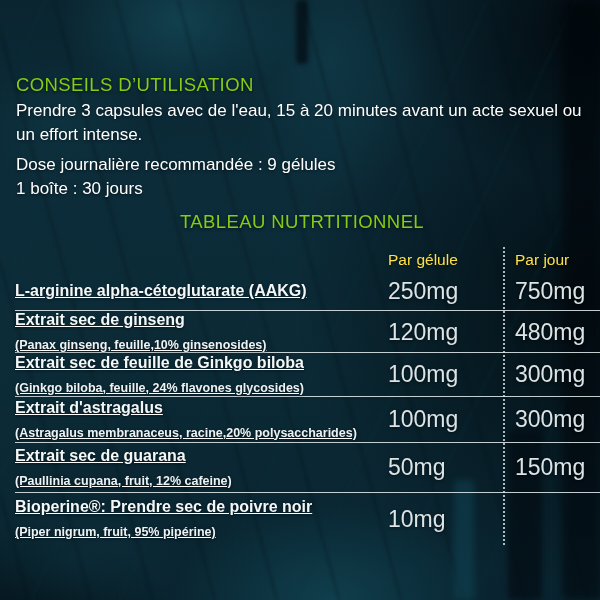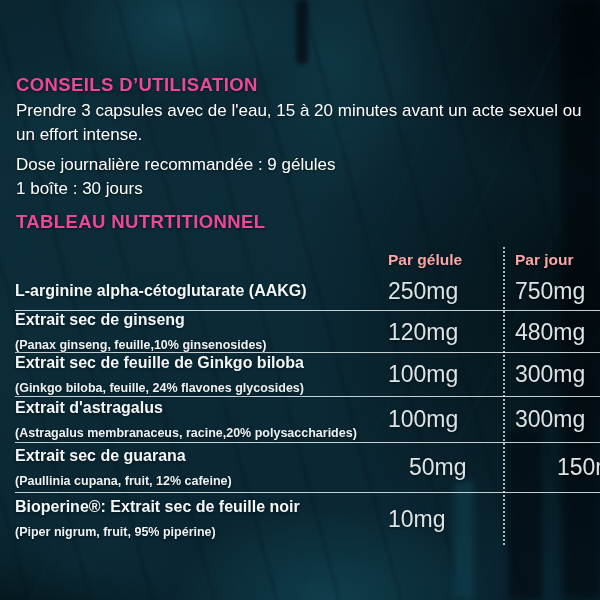--- a/index.html
+++ b/index.html
@@ -46,31 +46,31 @@
 
   
   .content {
     position: absolute;
     left: 16px; top: 74px; right: 12px;
     color: #ffffff;
     text-shadow: 0 1px 3px rgba(0,0,0,0.55);
   }
   .section-title {
     font-size: 18.5px; line-height: 22px;
-    font-weight: 700; letter-spacing: 0.4px;
-    color: #ec4899;
+    font-weight: 400; letter-spacing: 0.4px;
+    color: #84cc16;
   }
   .body-text {
     font-size: 17px; line-height: 24px;
     font-weight: 400; color: #ffffff;
     max-width: 578px;
     margin: 3px 0 6px;
   }
   .mt { margin-top: 5px; }
-  .mt-lg { margin-top: 10px; }
+  .mt-lg { margin-top: 10px; text-align: center; }
   .body-text.tight { margin: 3px 0 0; }
   .body-text.tight2 { margin: 0 0 6px; }
 
   
   .table {
     position: absolute;
     left: 15px; right: 0; top: 247px; height: 298px;
     color: #ffffff;
     text-shadow: 0 1px 3px rgba(0,0,0,0.55);
   }
@@ -84,29 +84,29 @@
     grid-template-columns: 373px 127px 1fr;
     align-items: center;
   }
   .thead { height: 25px; }
   .trow { border-bottom: 1.5px solid rgba(230,238,240,0.85); }
   .trow.last { border-bottom: none; }
   .trow.r1 { height: 39px; }
   .trow.r2 { height: 42px; }
   .trow.r3 { height: 44px; }
   .trow.r4 { height: 46px; }
-  .trow.r5 { height: 50px; gap: 21px; }
+  .trow.r5 { height: 50px; }
   .trow.r6 { height: 52px; }
 
-  .cell.name { padding-right: 10px; }
+  .cell.name { padding-right: 10px; text-decoration: underline; }
   .nm { font-size: 16px; line-height: 18px; font-weight: 700; color: #f4f7f7; }
   .dt { font-size: 12.5px; line-height: 15px; font-weight: 700; color: #eef2f3; margin-top: 9px; }
   .dt:empty { display: none; }
   .cell.val { font-size: 23px; font-weight: 400; color: #dde4e6; }
-  .cell.head { font-size: 15.5px; font-weight: 700; color: #fca5a5; }
+  .cell.head { font-size: 15.5px; font-weight: 400; color: #fde047; }
 </style>
 </head>
 <body>
 
 <div class="screen">
 
   <div class="bg"></div>
   <div class="branches"></div>
   <div class="trunk t1"></div>
   <div class="trunk t2"></div>
@@ -172,20 +172,20 @@
       <div class="cell name">
         <div class="nm">Extrait sec de guarana</div>
         <div class="dt">(Paullinia cupana, fruit, 12% cafeine)</div>
       </div>
       <div class="cell val">50mg</div>
       <div class="cell val">150mg</div>
     </div>
 
     <div class="trow r6 last">
       <div class="cell name">
-        <div class="nm">Bioperine®: Extrait sec de feuille noir</div>
+        <div class="nm">Bioperine®: Prendre sec de poivre noir</div>
         <div class="dt">(Piper nigrum, fruit, 95% pipérine)</div>
       </div>
       <div class="cell val">10mg</div>
     </div>
   </div>
 
 </div>
 
 </body></html>

